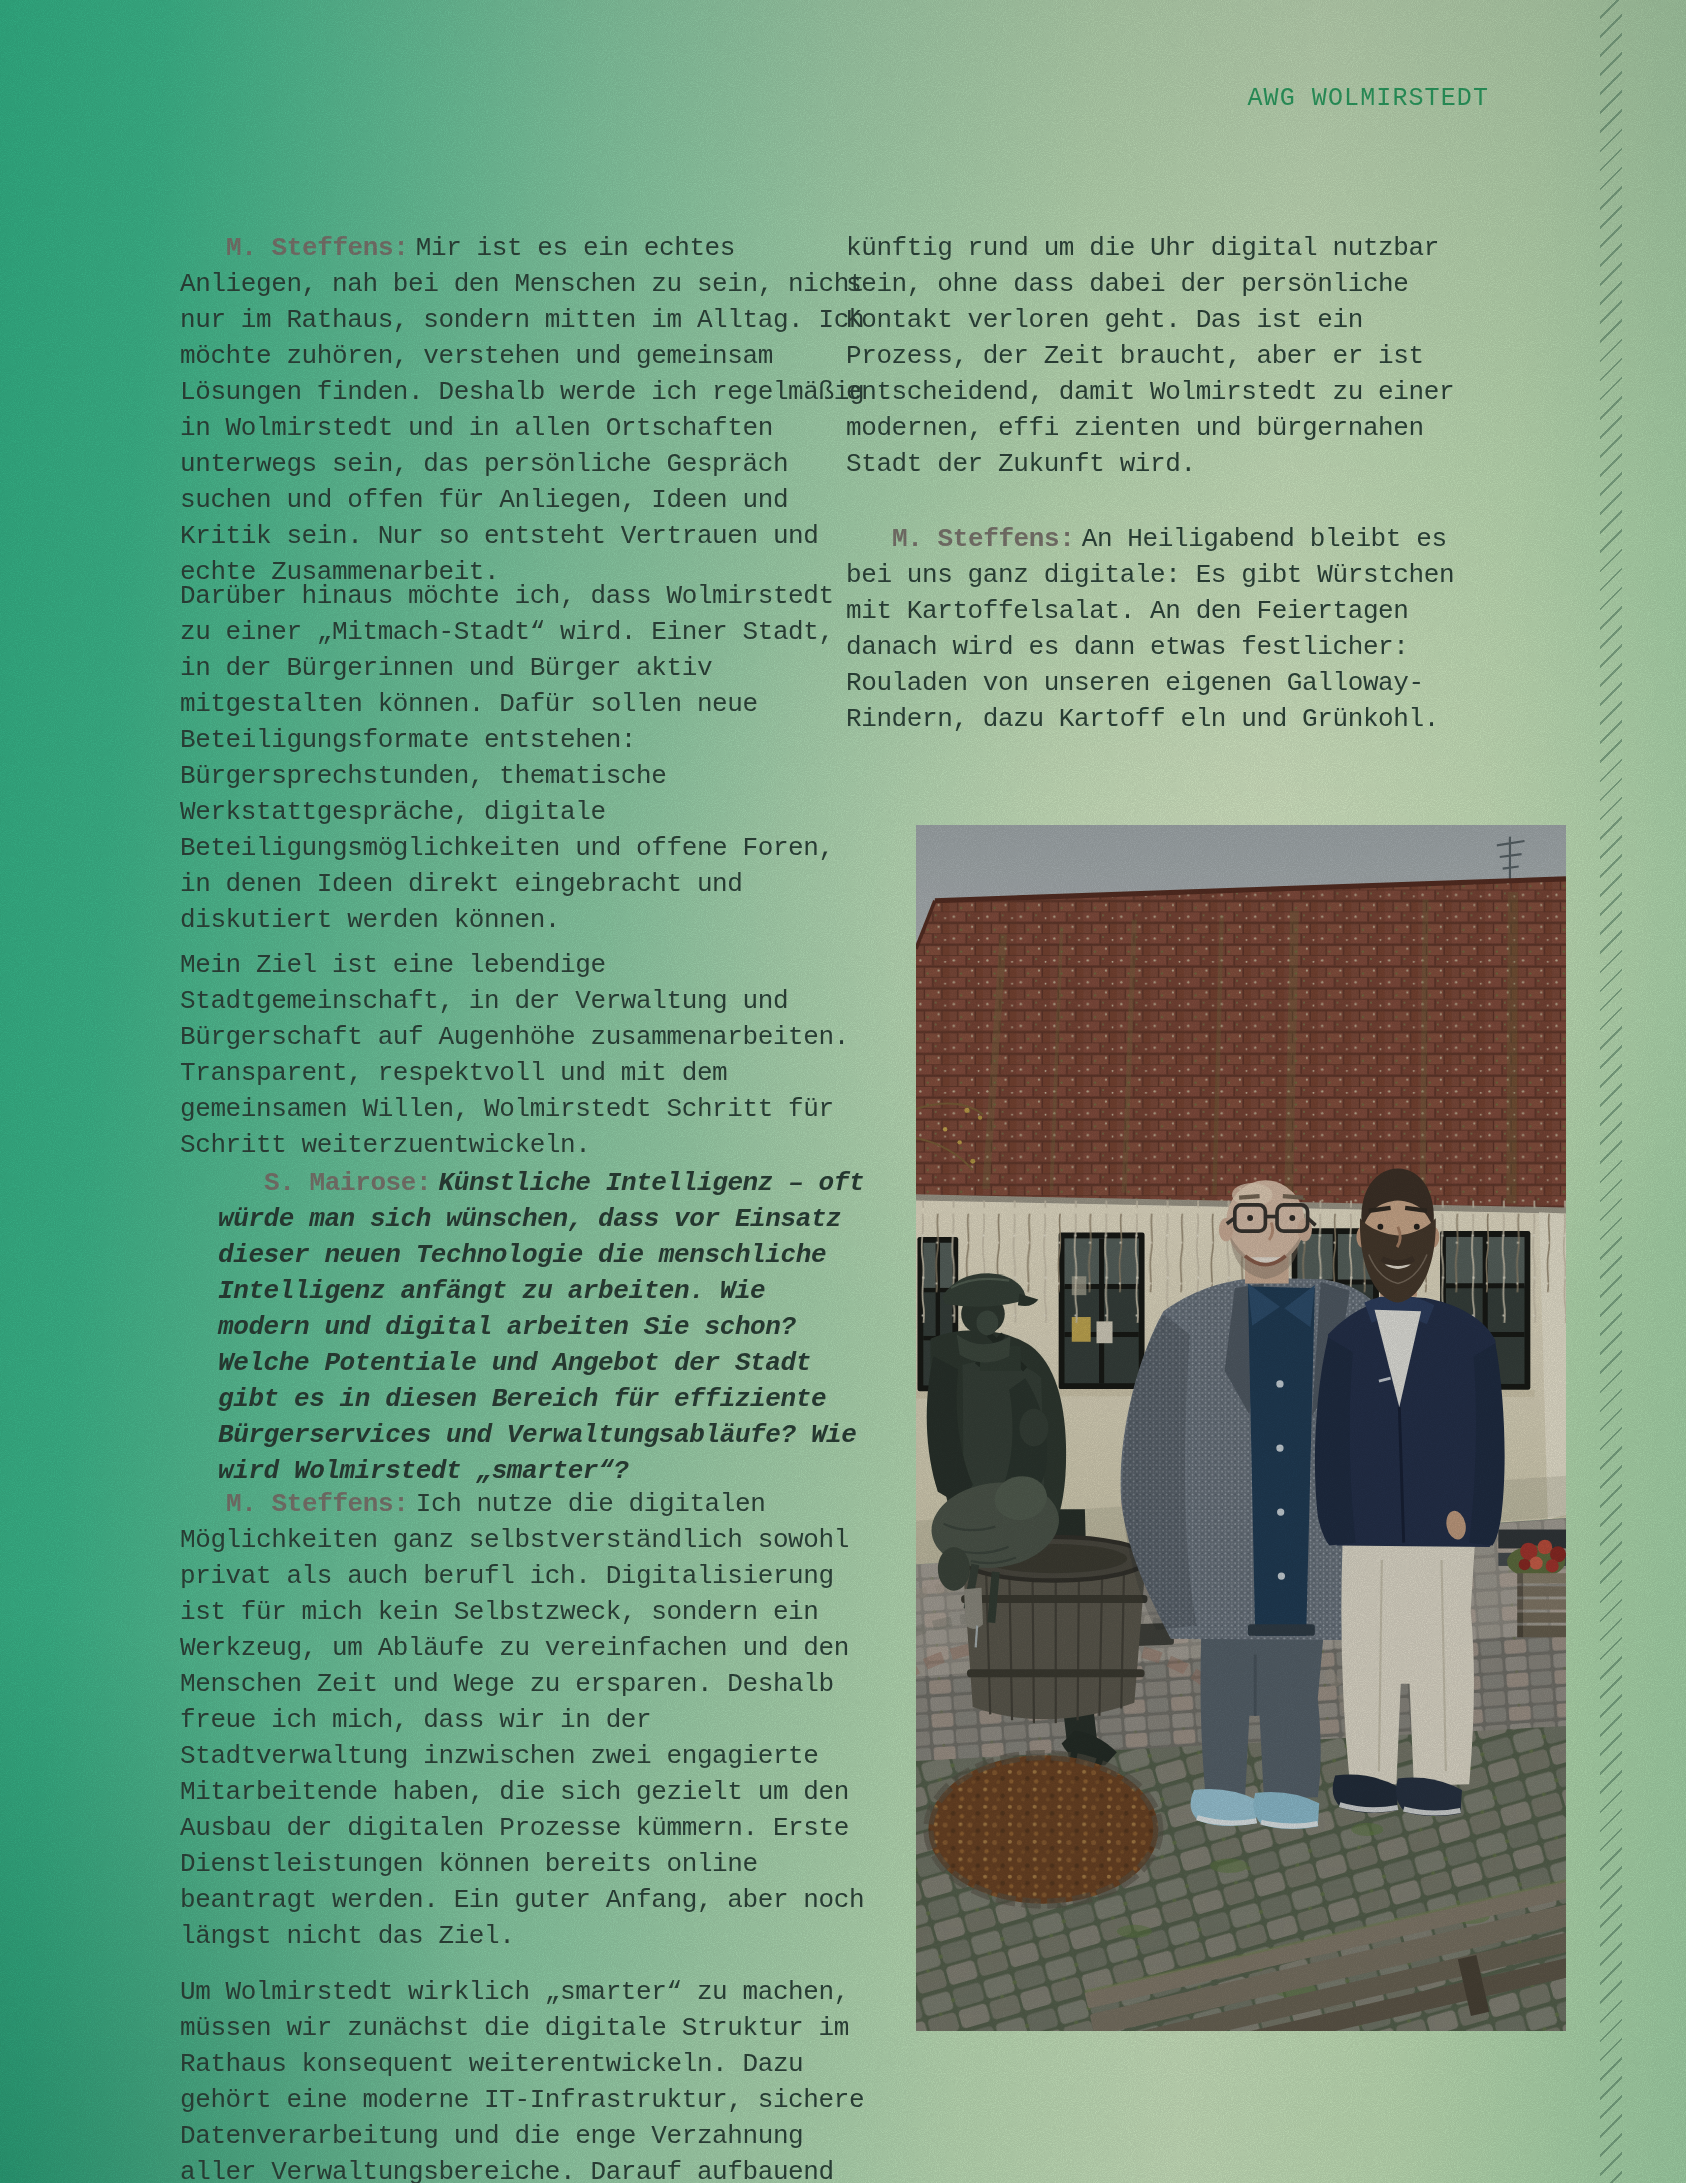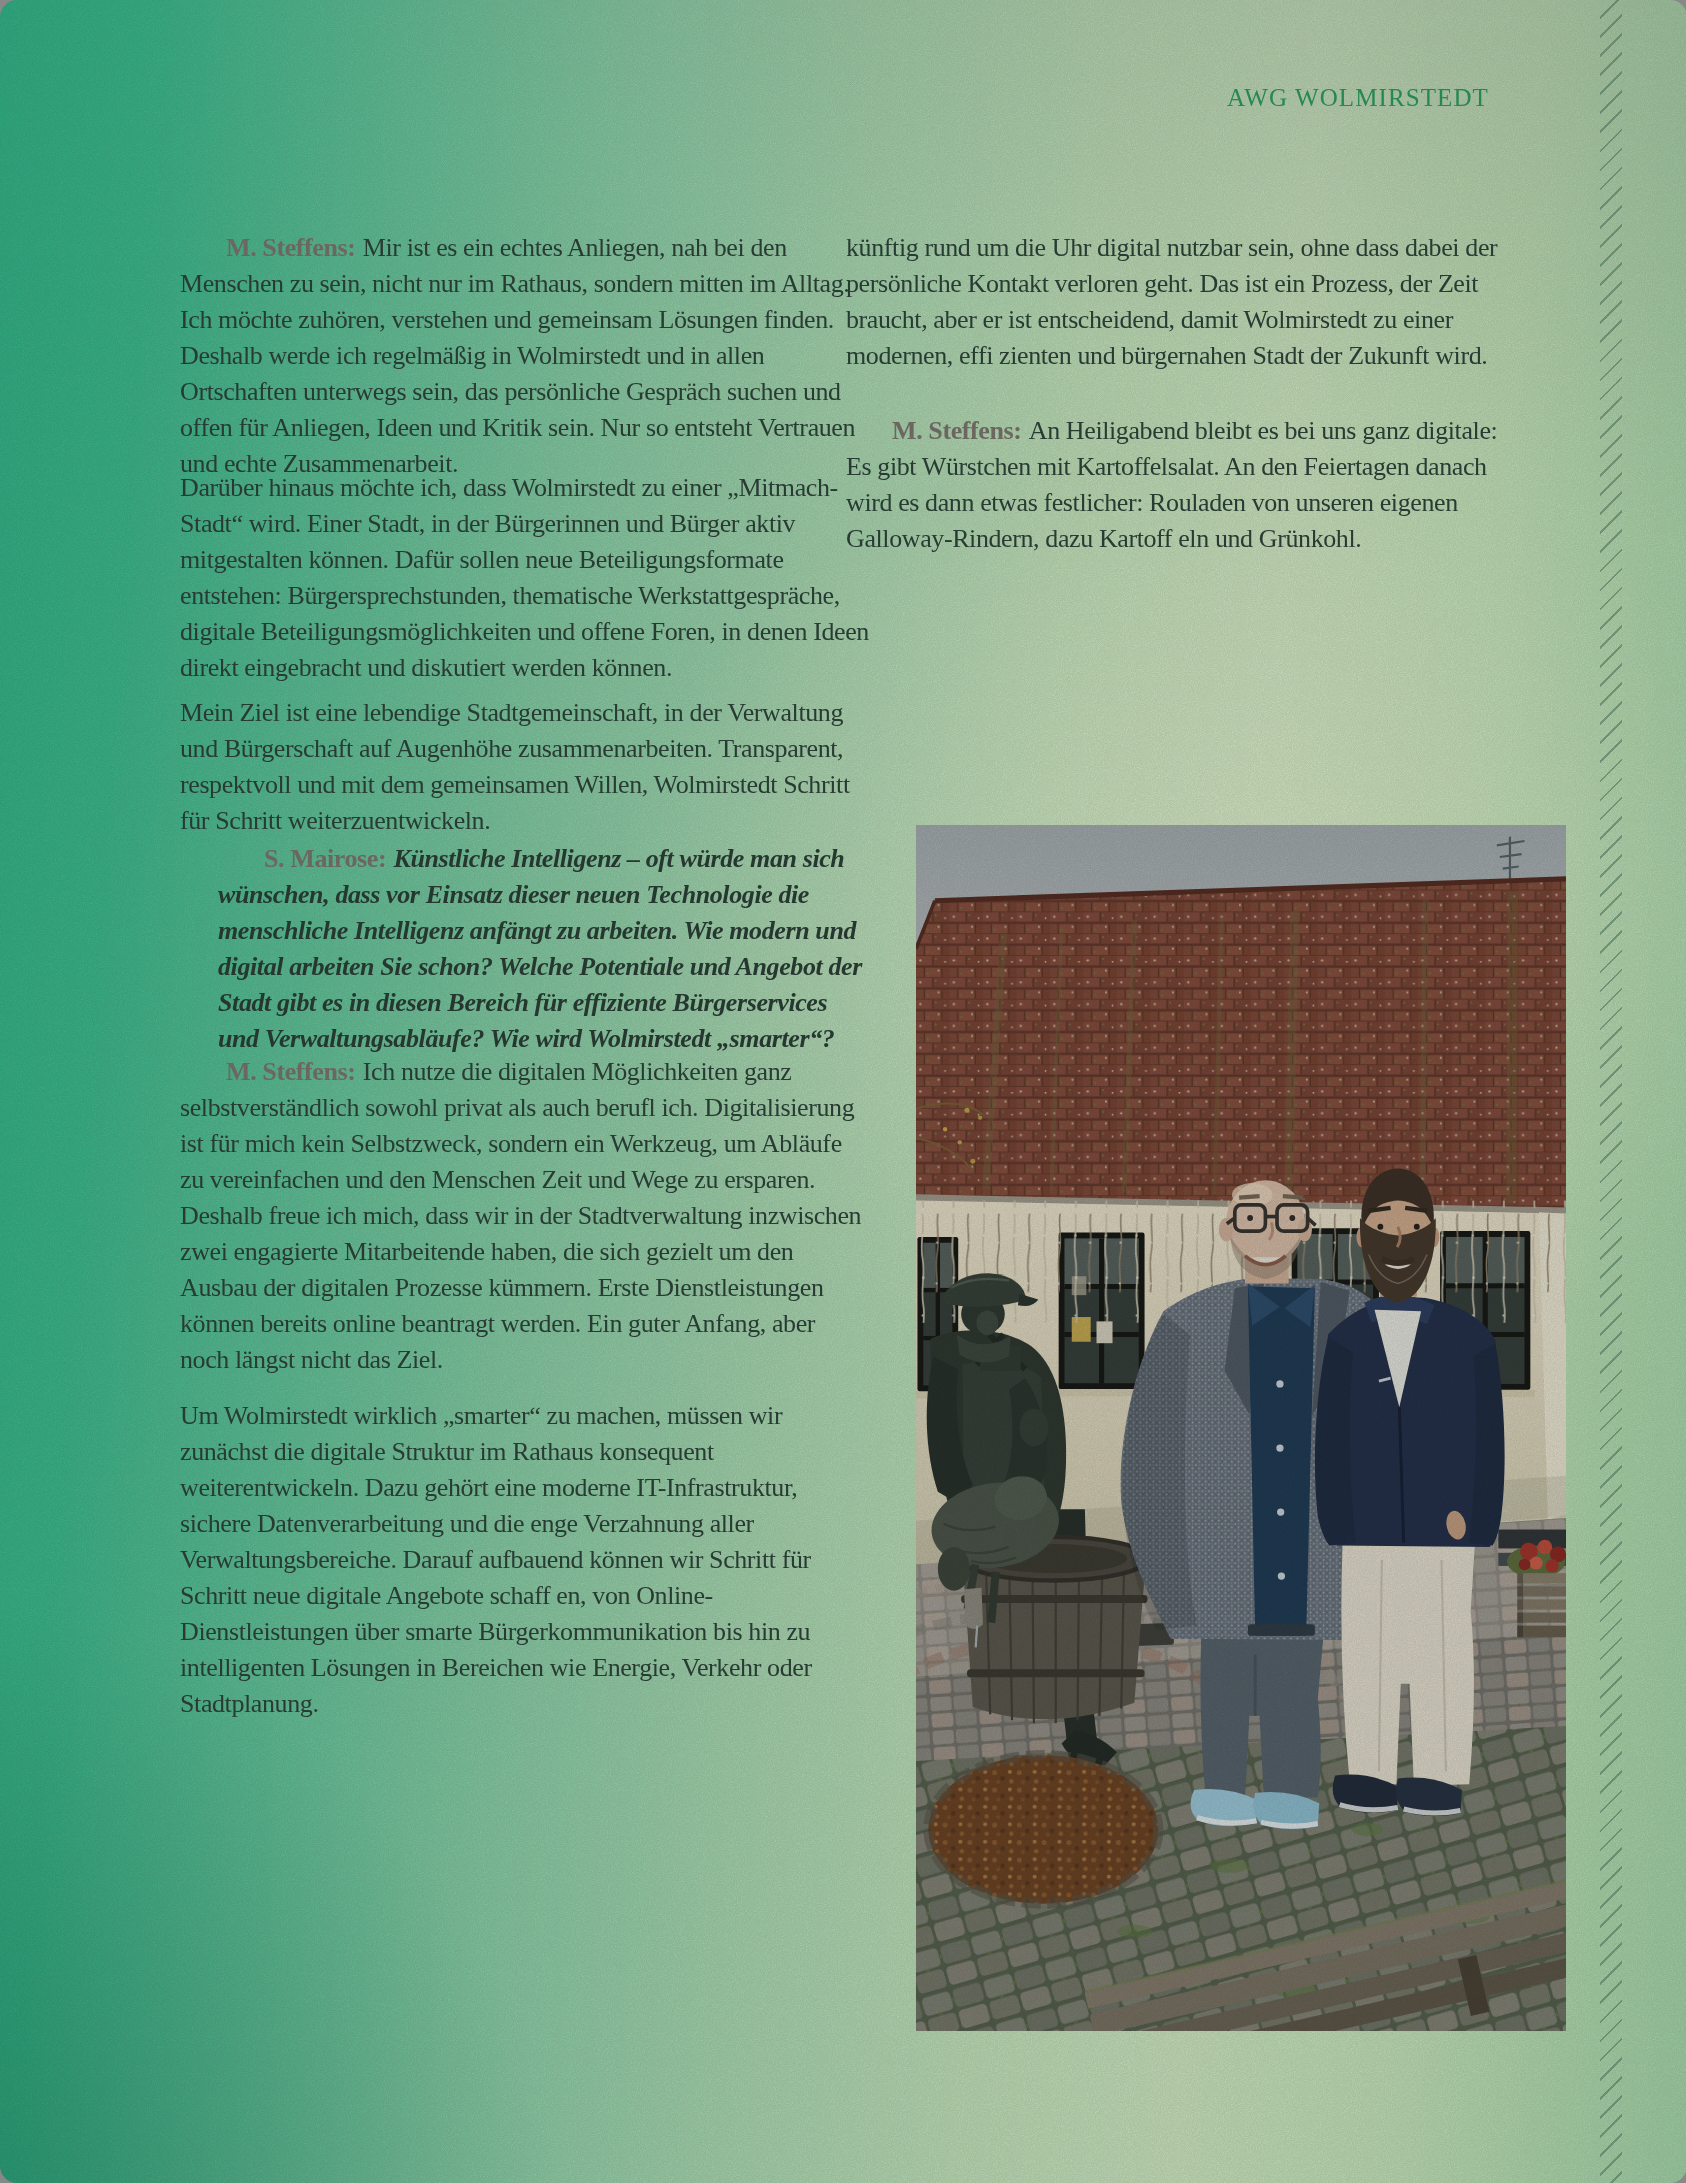--- a/index.html
+++ b/index.html
@@ -1,24 +1,23 @@
 <!DOCTYPE html>
 <html style="font-size:11.6px"><head>
 <meta charset="utf-8">
 <style>
   html,body{margin:0;padding:0;background:#888;}
   .page{
     position:relative;width:1687px;height:2183px;overflow:hidden;
-    font-family:Liberation Serif, serif;
+    font-family:Liberation Mono, monospace;
     background:
       radial-gradient(ellipse 1019px 801px at 72% 42%, rgba(255,255,225,0.34), rgba(255,255,225,0) 60%),
       linear-gradient(200deg, rgba(120,145,125,0.22) 0%, rgba(120,145,125,0) 20%),
       radial-gradient(ellipse 1092px 1164px at -5% 105%, rgba(6,105,75,0.38), rgba(6,105,75,0) 60%),
       linear-gradient(94deg,#35b88b 0%,#3fbd90 9%,#62c69c 20%,#8ad1a9 33%,#a9dab3 46%,#c3e4bc 60%,#cfe9c3 72%,#c5e5bb 84%,#b0dcb0 94%,#a5d7ab 100%);
-    border-radius: 17px;
   }
   .noise{position:absolute;left:0;top:0;width:1687px;height:2183px;pointer-events:none;}
   .hatch{
     position:absolute;top:0;bottom:0;right:65px;width:22px;
     background:repeating-linear-gradient(135deg, rgba(0,0,0,0) 0px, rgba(0,0,0,0) 11.6px, rgba(74,118,92,0.6) 11.6px, rgba(74,118,92,0.6) 13.5px);
     opacity:.85;
   }
   .page-header{
     position:absolute;top:84px;right:198px;
     font-size:25px;letter-spacing:1.1px;color:#2d9f62;font-weight:normal;

